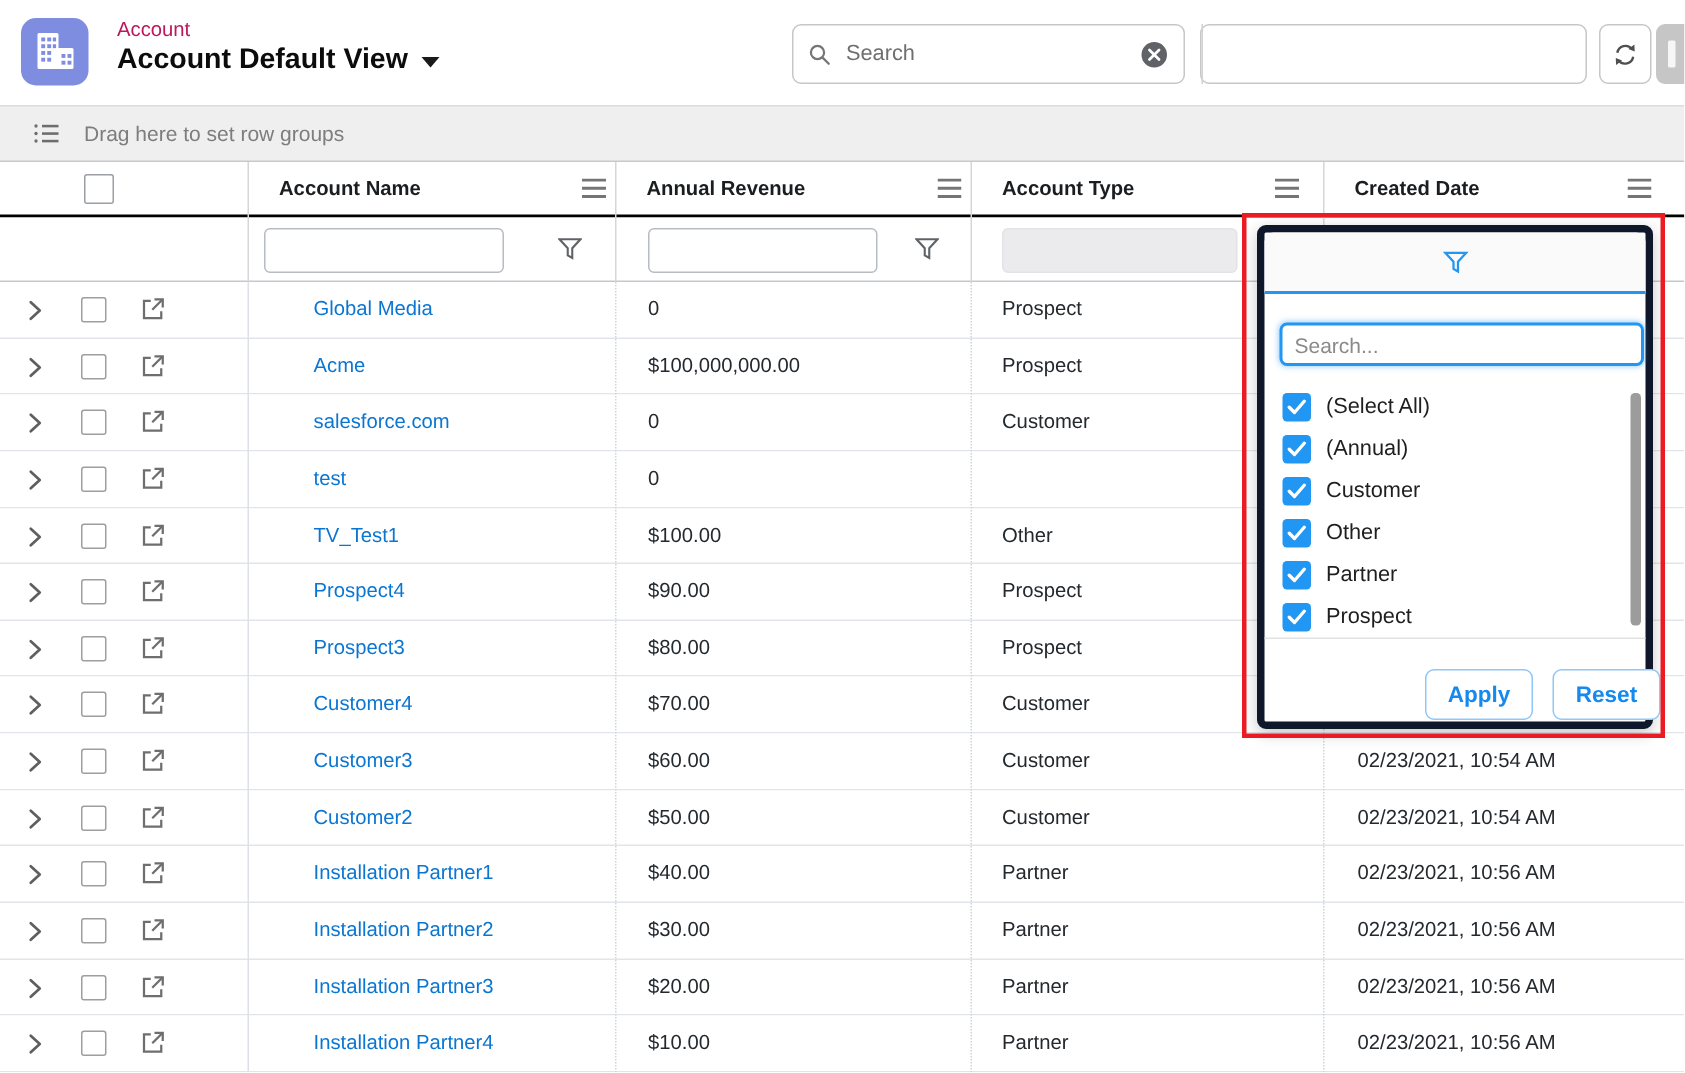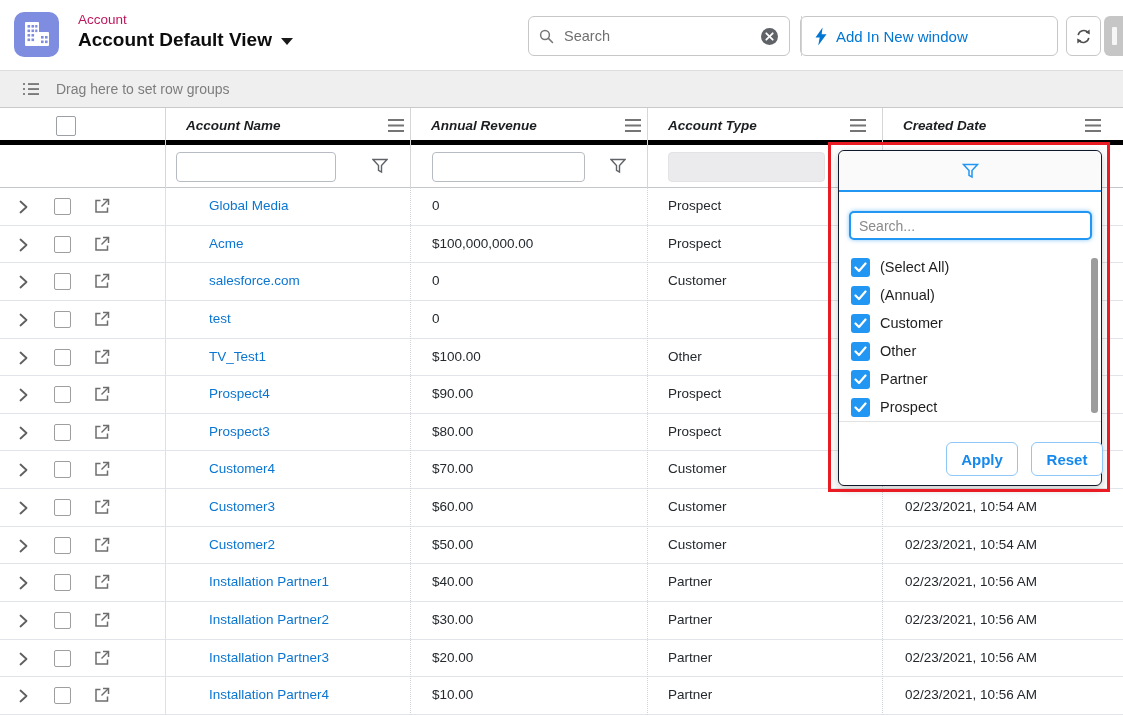--- a/index.html
+++ b/index.html
@@ -26,21 +26,21 @@
   .btn-refresh { position:absolute; left:1066px; top:16px; width:35px; height:40px; border:1px solid #c7c7c7; border-radius:6px; background:#fff; display:flex; align-items:center; justify-content:center; }
   .btn-cut { position:absolute; left:1104px; top:16px; width:30px; height:40px; border-radius:6px 0 0 6px; background:#c6c6c6; }
   .btn-cut::after { content:""; position:absolute; left:8px; top:11px; width:5px; height:18px; background:#f6f6f6; border-radius:1px; }
 
   
   .groupbar { position:absolute; left:0; top:70px; width:1123px; height:38px; background:#efefef; border-top:1px solid #dcdcdc; border-bottom:1px solid #c9c9c9; display:flex; align-items:center; }
   .groupbar-icon { margin-left:22px; }
   .groupbar-text { margin-left:16px; font-size:14px; color:#7d7d7d; }
 
   
-  .grid-header { position:absolute; left:0; top:108px; width:1123px; height:37px; background:#fff; border-bottom:5px solid #000000;font-style:italic; }
+  .grid-header { position:absolute; left:0; top:108px; width:1123px; height:37px; background:#fff; border-bottom:2px solid #000000; }
   .hdr-cb { position:absolute; left:56px; top:8px; width:20px; height:20px; border:1.5px solid #9aa0a6; border-radius:2px; background:#fff; }
   .col-label { position:absolute; top:10px; font-size:13.5px; font-weight:bold; color:#1b1e20; }
   .menu-icon { position:absolute; top:11px; width:16px; height:13px; cursor:pointer; }
 
   
   .filter-row { position:absolute; left:0; top:145px; width:1123px; height:43px; background:#fff; border-bottom:1px solid #c3c8cf; }
   .ff-input { position:absolute; top:7px; height:30px; border:1px solid #b7bcc3; border-radius:4px; background:#fff; font-size:13px; padding:0 8px; outline:none; font-family:"Liberation Sans", sans-serif; }
   .ff-input.disabled { background:#ebebed; border:1px solid #e3e3e5; }
   .ff-funnel { position:absolute; top:13px; cursor:pointer; }
 
@@ -54,21 +54,21 @@
   .chev { position:absolute; left:19px; top:12px; cursor:pointer; }
   .row-cb { position:absolute; left:54px; top:10px; width:17px; height:17px; border:1.5px solid #9e9e9e; border-radius:2px; background:#fff; cursor:pointer; }
   .ext { position:absolute; left:94px; top:10px; cursor:pointer; }
   .cell { position:absolute; top:10px; font-size:13.5px; color:#24292e; white-space:nowrap; }
   .c-name { left:187px; color:#0b76d2; cursor:pointer; text-decoration:none;margin-left:22px; }
   .c-rev  { left:432px; }
   .c-type { left:668px; }
   .c-date { left:905px; }
 
   
-  .popup { position:absolute; left:838px; top:150px; width:264px; height:336px; background:#fff; border:1px solid #0f172a; border-radius:6px; box-shadow:0 3px 10px rgba(0,0,0,.22); z-index:50; }
+  .popup { position:absolute; left:838px; top:150px; width:264px; height:336px; background:#fff; border:5px solid #0f172a; border-radius:6px; box-shadow:0 3px 10px rgba(0,0,0,.22); z-index:50; }
   .popup-tab { position:absolute; left:0; top:0; width:100%; height:41px; background:#fafafa; border-bottom:2px solid #2196f3; border-radius:6px 6px 0 0; display:flex; align-items:center; justify-content:center; }
   .popup-search { position:absolute; left:10px; top:60px; width:243px; height:29px; border:2px solid #2196f3; border-radius:5px; box-shadow:0 0 4px rgba(33,150,243,.55); font-size:14px; padding:0 8px; outline:none; font-family:"Liberation Sans", sans-serif; }
   .popup-search::placeholder { color:#8a8a8a; }
   .popup-list { position:absolute; left:0; top:102px; width:250px; height:167px; overflow:hidden; }
   .opt { display:flex; align-items:center; height:28px; padding-left:12px; cursor:pointer; }
   .opt-cb { width:19px; height:19px; border-radius:3px; background:#2196f3; display:flex; align-items:center; justify-content:center; flex:none; }
   .opt-label { margin-left:10px; font-size:14.5px; color:#1f1f1f; white-space:nowrap; }
   .popup-scroll { position:absolute; right:3px; top:107px; width:7px; height:155px; background:#9c9c9c; border-radius:3px; cursor:pointer; }
   .popup-footer { position:absolute; left:0; top:270px; width:100%; height:66px; border-top:1px solid #e2e2e2; }
   .pbtn { position:absolute; top:20px; width:72px; height:34px; background:#fff; border:1.5px solid #8ec7f8; border-radius:6px; color:#1589ee; font-weight:bold; font-size:15px; font-family:Liberation Sans, sans-serif; cursor:pointer; }
@@ -119,26 +119,20 @@
       <input type="text" placeholder="Search" style="">
       <svg width="19" height="19" viewBox="0 0 19 19">
           <circle cx="9.5" cy="9.5" r="8.5" fill="#5f6368"></circle>
           <line x1="6.3" y1="6.3" x2="12.7" y2="12.7" stroke="#fff" stroke-width="1.8" stroke-linecap="round"></line>
           <line x1="12.7" y1="6.3" x2="6.3" y2="12.7" stroke="#fff" stroke-width="1.8" stroke-linecap="round"></line>
         </svg>
     </div>
 
     <div class="btn-group">
       <div class="vdiv"></div>
-      <div class="btn-anw">
-        <svg width="14" height="19" viewBox="0 0 14 19">
-            <path d="M8.6 0.5 L1.5 10.5 h4.2 L4.2 18.5 L12.5 7.2 H7.6 Z" fill="#0176d3"></path>
-          </svg>
-        <span class="btn-anw-label">Add In New window</span>
-      </div>
     </div>
 
     <div class="btn-refresh">
       <svg width="17" height="17" viewBox="0 0 17 17">
         <path d="M3.2 7.2 A 5.6 5.6 0 0 1 13 4.6" fill="none" stroke="#4f4f4f" stroke-width="1.6"></path>
         <polygon points="14.6,1.6 14.8,6.4 10.6,4.6" fill="#4f4f4f"></polygon>
         <path d="M13.8 9.8 A 5.6 5.6 0 0 1 4 12.4" fill="none" stroke="#4f4f4f" stroke-width="1.6"></path>
         <polygon points="2.4,15.4 2.2,10.6 6.4,12.4" fill="#4f4f4f"></polygon>
       </svg>
     </div>

